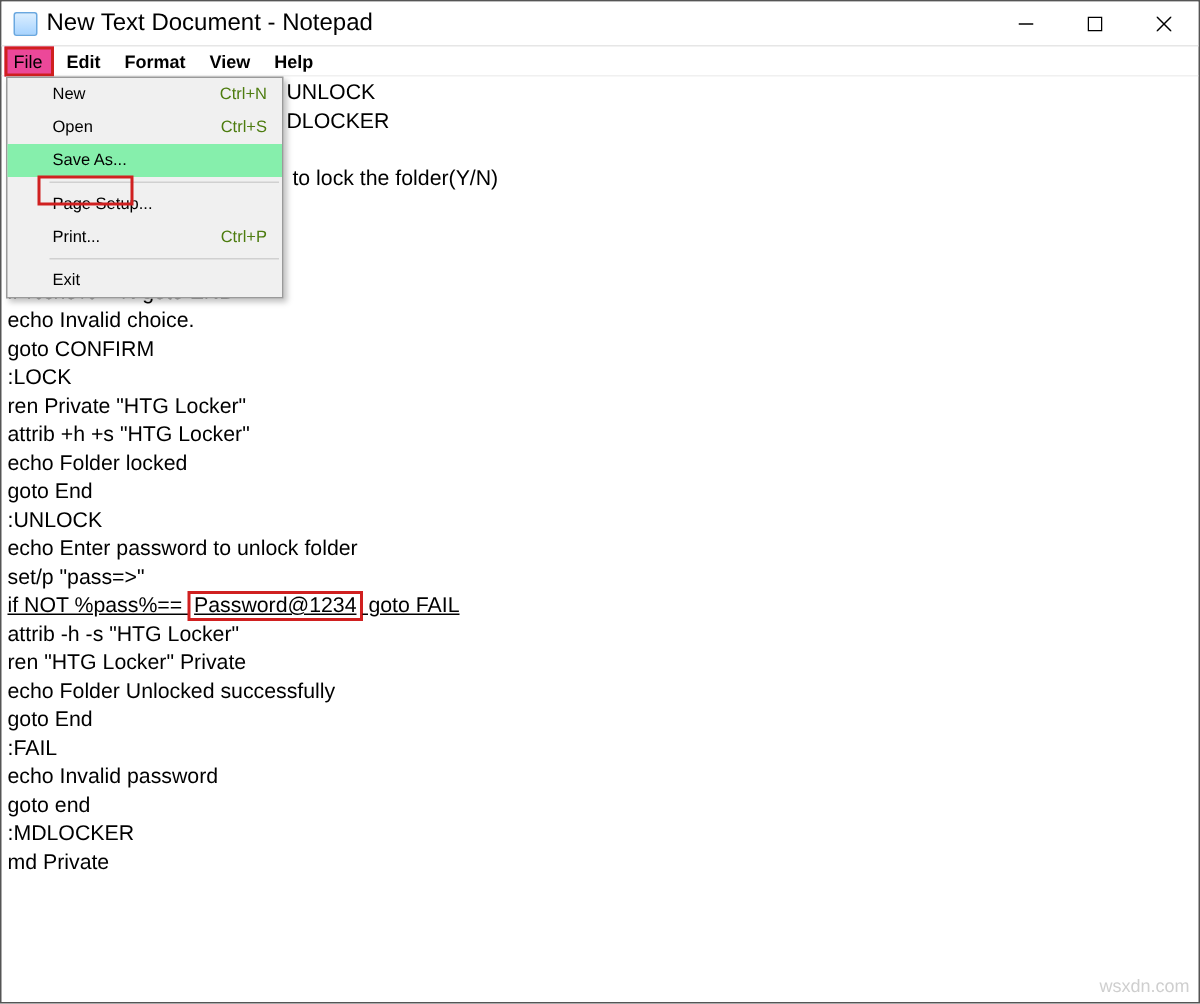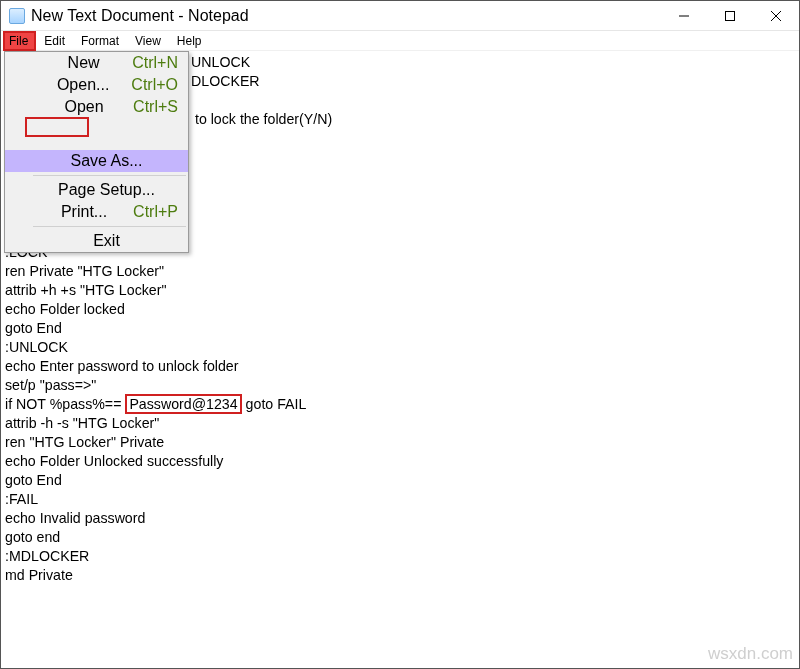--- a/index.html
+++ b/index.html
@@ -51,72 +51,71 @@
     align-items: stretch;
     padding-left: 2px;
     border-bottom: 1px solid #f0f0f0;
   }
   .menu-item {
     padding: 2px 8px 2px 8px;
     font-size: 12px;
     cursor: default;
     display: flex;
     align-items: center;
+    font-weight: bold;
   }
   .file-box {
     border: 2px solid #d02020;
-    background: #ef4444;
+    background: #ec4899;
     padding: 0 6px 0 4px;
     height: 20px;
     display: flex;
     align-items: center;
     position: relative;
   }
   .content {
     position: absolute;
     top: 52px;
     left: 2px;
     right: 2px;
     bottom: 2px;
     font-family: "Segoe UI", Arial, sans-serif;
     font-size: 14.2px;
     line-height: 19px;
     color: #000;
     white-space: pre;
     overflow: hidden;
     padding-left: 2px;
   }
-  .pw-line { display: inline; }
+  .pw-line { display: inline; text-decoration: underline; }
   .pw-box {
     border: 2px solid #d02020;
     padding: 0 2px;
   }
   .dropdown {
     position: absolute;
     top: 50px;
     left: 3px;
     width: 185px;
     background: #f0f0f0;
     border: 1px solid #9a9a9a;
     box-shadow: 2px 2px 4px rgba(0,0,0,0.25);
     z-index: 10;
-    font-size: 16px;
-    text-align: center;
+    font-size: 11px;
   }
   .dropdown-item {
     height: 22px;
     display: flex;
     align-items: center;
     padding: 0 10px 0 30px;
     position: relative;
     cursor: default;
   }
   .dropdown-item.highlight {
-    background: #c4b5fd;
-    margin-top: 32px;
+    background: #86efac;
   }
   .dropdown-item .label { flex: 1; }
   .dropdown-item .shortcut { color: #4d7c0f; }
   .dropdown-sep {
     height: 1px;
     background: #d0d0d0;
     margin: 3px 2px 3px 28px;
   }
   .saveas-box {
     position: absolute;
@@ -125,21 +124,21 @@
     width: 64px;
     height: 20px;
     border: 2px solid #d02020;
     pointer-events: none;
     z-index: 11;
   }
   .watermark {
     position: absolute;
     right: 6px;
     bottom: 4px;
-    font-size: 17px;
+    font-size: 12px;
     color: #cfcfcf;
     font-family: Arial, sans-serif;
   }
 </style>
 </head>
 <body>
 
 <div class="titlebar">
   <div class="app-icon"></div>
   <div class="title">New Text Document - Notepad</div>
@@ -202,24 +201,20 @@
 <span>goto end</span>
 <span>:MDLOCKER</span>
 <span>md Private</span></div>
 
 <div class="dropdown">
   <div class="dropdown-item">
     <span class="label">New</span>
     <span class="shortcut">Ctrl+N</span>
   </div>
   <div class="dropdown-item">
-    <span class="label">Open...</span>
-    <span class="shortcut">Ctrl+O</span>
-  </div>
-  <div class="dropdown-item">
     <span class="label">Open</span>
     <span class="shortcut">Ctrl+S</span>
   </div>
   <div class="dropdown-item highlight">
     <span class="label">Save As...</span>
   </div>
   <div class="dropdown-sep"></div>
   <div class="dropdown-item">
     <span class="label">Page Setup...</span>
   </div>

